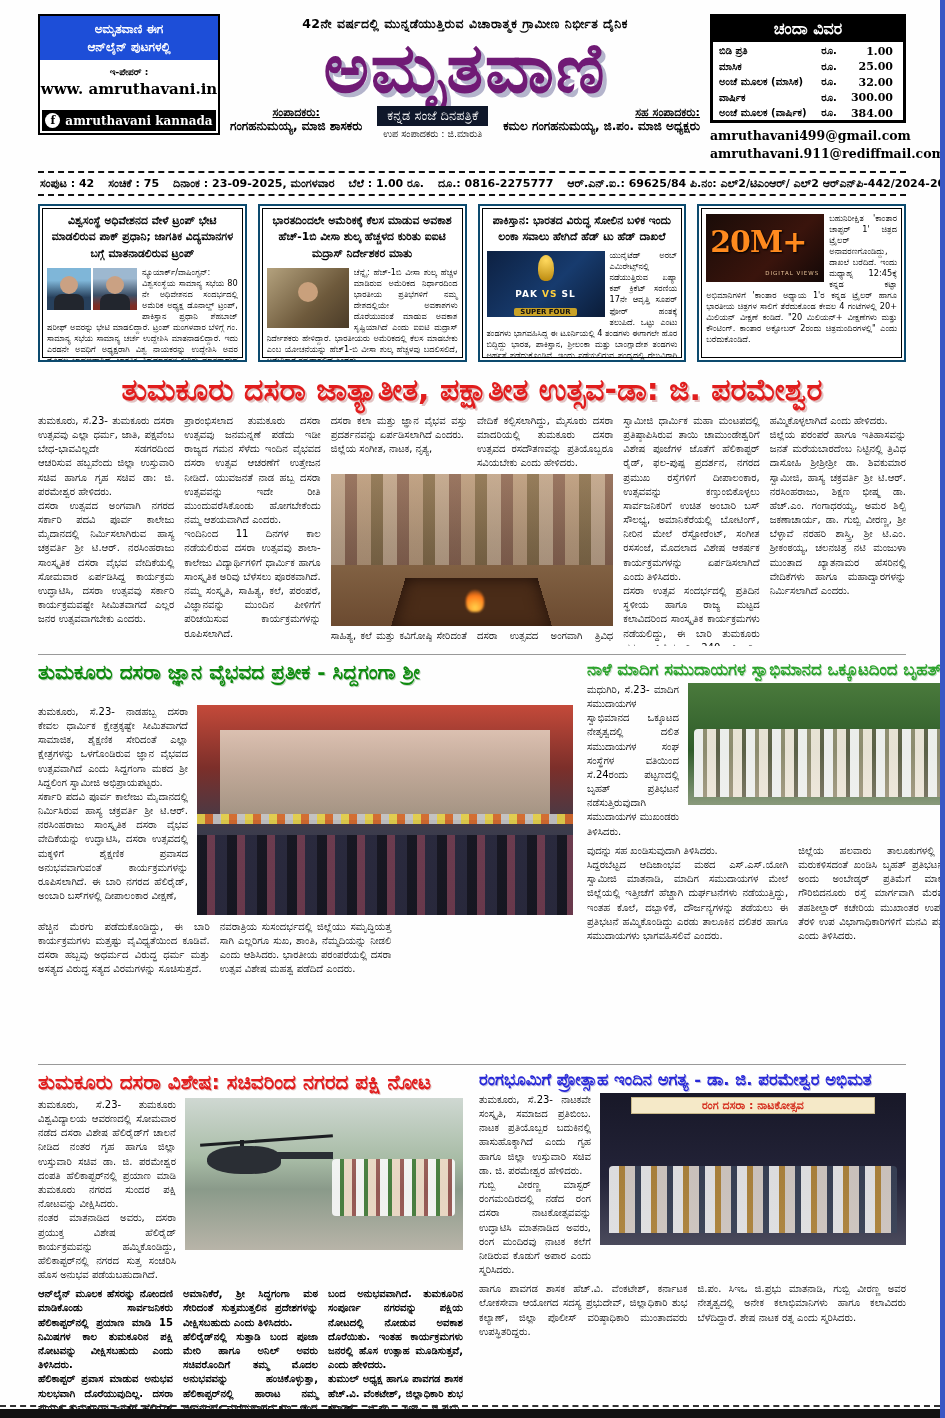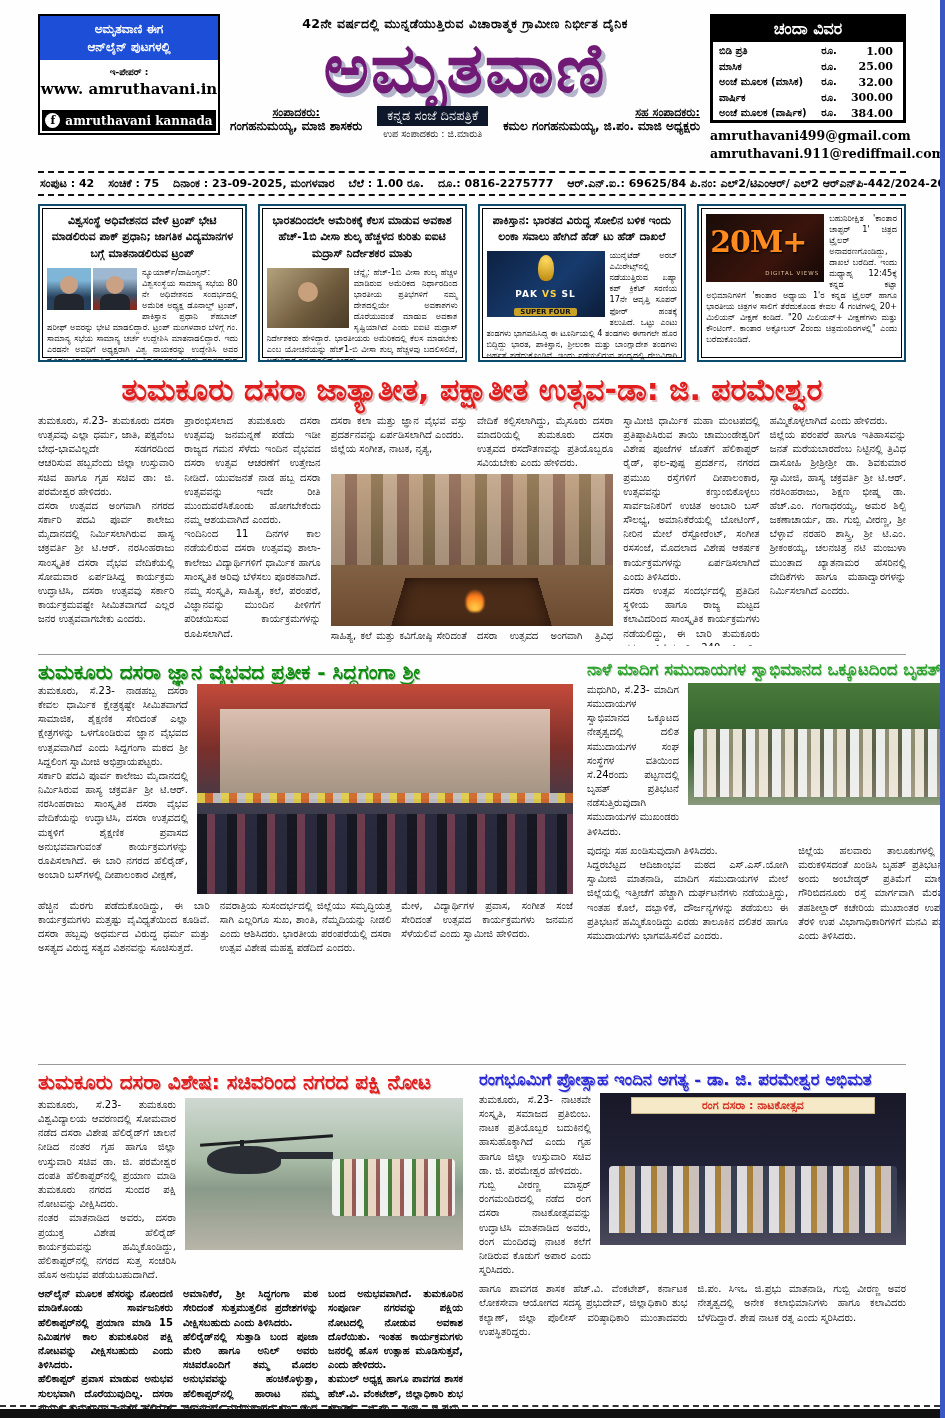--- a/index.html
+++ b/index.html
@@ -274,33 +274,32 @@
       <div class="txt">ಸ್ವಾಮೀಜಿ ಧಾರ್ಮಿಕ ಮಹಾ ಮಂಟಪದಲ್ಲಿ ಪ್ರತಿಷ್ಠಾಪಿಸಿರುವ ತಾಯಿ ಚಾಮುಂಡೇಶ್ವರಿಗೆ ವಿಶೇಷ ಪೂಜೆಗಳ ಜೊತೆಗೆ ಹೆಲಿಕಾಪ್ಟರ್ ರೈಡ್, ಫಲ-ಪುಷ್ಪ ಪ್ರದರ್ಶನ, ನಗರದ ಪ್ರಮುಖ ರಸ್ತೆಗಳಿಗೆ ದೀಪಾಲಂಕಾರ, ಉತ್ಸವವನ್ನು ಕಣ್ತುಂಬಿಕೊಳ್ಳಲು ಸಾರ್ವಜನಿಕರಿಗೆ ಉಚಿತ ಅಂಬಾರಿ ಬಸ್ ಸೌಲಭ್ಯ, ಅಮಾನಿಕೆರೆಯಲ್ಲಿ ಬೋಟಿಂಗ್, ನೀರಿನ ಮೇಲೆ ರೆಸ್ಟೋರೆಂಟ್, ಸಂಗೀತ ರಸಸಂಜೆ, ಮೊದಲಾದ ವಿಶೇಷ ಆಕರ್ಷಕ ಕಾರ್ಯಕ್ರಮಗಳನ್ನು ಏರ್ಪಡಿಸಲಾಗಿದೆ ಎಂದು ತಿಳಿಸಿದರು.
 ದಸರಾ ಉತ್ಸವ ಸಂದರ್ಭದಲ್ಲಿ ಪ್ರತಿದಿನ ಸ್ಥಳೀಯ ಹಾಗೂ ರಾಜ್ಯ ಮಟ್ಟದ ಕಲಾವಿದರಿಂದ ಸಾಂಸ್ಕೃತಿಕ ಕಾರ್ಯಕ್ರಮಗಳು ನಡೆಯಲಿದ್ದು, ಈ ಬಾರಿ ತುಮಕೂರು ದಸರಾ ವಿಶೇಷವಾಗಿ 240 ವಿದ್ಯಾರ್ಥಿ ಕಲಾವಿದರಿಂದ ಸಂಗೀತ ಕಾರ್ಯಕ್ರಮ</div>
       <div class="txt">ಹಮ್ಮಿಕೊಳ್ಳಲಾಗಿದೆ ಎಂದು ಹೇಳಿದರು.
 ಜಿಲ್ಲೆಯ ಪರಂಪರೆ ಹಾಗೂ ಇತಿಹಾಸವನ್ನು ಜನತೆ ಮರೆಯಬಾರದೆಂಬ ನಿಟ್ಟಿನಲ್ಲಿ ತ್ರಿವಿಧ ದಾಸೋಹಿ ಶ್ರೀಶ್ರೀಶ್ರೀ ಡಾ. ಶಿವಕುಮಾರ ಸ್ವಾಮೀಜಿ, ಹಾಸ್ಯ ಚಕ್ರವರ್ತಿ ಶ್ರೀ ಟಿ.ಆರ್. ನರಸಿಂಹರಾಜು, ಶಿಕ್ಷಣ ಭೀಷ್ಮ ಡಾ. ಹೆಚ್.ಎಂ. ಗಂಗಾಧರಯ್ಯ, ಅಮರ ಶಿಲ್ಪಿ ಜಕಣಾಚಾರ್ಯ, ಡಾ. ಗುಬ್ಬಿ ವೀರಣ್ಣ, ಶ್ರೀ ಬೆಳ್ಳಾವೆ ನರಹರಿ ಶಾಸ್ತ್ರಿ, ಶ್ರೀ ಟಿ.ಎಂ. ಶ್ರೀಕಂಠಯ್ಯ, ಚಲನಚಿತ್ರ ನಟಿ ಮಂಜುಳಾ ಮುಂತಾದ ಖ್ಯಾತನಾಮರ ಹೆಸರಿನಲ್ಲಿ ವೇದಿಕೆಗಳು ಹಾಗೂ ಮಹಾದ್ವಾರಗಳನ್ನು ನಿರ್ಮಿಸಲಾಗಿದೆ ಎಂದರು.</div>
     </div>
 
     <div class="sec-divider"></div>
     <div class="s2-grid">
       <div class="art">
         <div class="hl-green-l">ತುಮಕೂರು ದಸರಾ ಜ್ಞಾನ ವೈಭವದ ಪ್ರತೀಕ - ಸಿದ್ದಗಂಗಾ ಶ್ರೀ</div>
-        <div class="row1" style="margin-top:0;">
+        <div class="row1" style="margin-top:21px;">
           <div class="txt" style="width:150px;flex:none;">ತುಮಕೂರು, ಸೆ.23- ನಾಡಹಬ್ಬ ದಸರಾ ಕೇವಲ ಧಾರ್ಮಿಕ ಕ್ಷೇತ್ರಕ್ಕಷ್ಟೇ ಸೀಮಿತವಾಗದೆ ಸಾಮಾಜಿಕ, ಶೈಕ್ಷಣಿಕ ಸೇರಿದಂತೆ ಎಲ್ಲಾ ಕ್ಷೇತ್ರಗಳನ್ನು ಒಳಗೊಂಡಿರುವ ಜ್ಞಾನ ವೈಭವದ ಉತ್ಸವವಾಗಿದೆ ಎಂದು ಸಿದ್ದಗಂಗಾ ಮಠದ ಶ್ರೀ ಸಿದ್ದಲಿಂಗ ಸ್ವಾಮೀಜಿ ಅಭಿಪ್ರಾಯಪಟ್ಟರು.
 ಸರ್ಕಾರಿ ಪದವಿ ಪೂರ್ವ ಕಾಲೇಜು ಮೈದಾನದಲ್ಲಿ ನಿರ್ಮಿಸಿರುವ ಹಾಸ್ಯ ಚಕ್ರವರ್ತಿ ಶ್ರೀ ಟಿ.ಆರ್. ನರಸಿಂಹರಾಜು ಸಾಂಸ್ಕೃತಿಕ ದಸರಾ ವೈಭವ ವೇದಿಕೆಯನ್ನು ಉದ್ಘಾಟಿಸಿ, ದಸರಾ ಉತ್ಸವದಲ್ಲಿ ಮಕ್ಕಳಿಗೆ ಶೈಕ್ಷಣಿಕ ಪ್ರವಾಸದ ಅನುಭವವಾಗುವಂತೆ ಕಾರ್ಯಕ್ರಮಗಳನ್ನು ರೂಪಿಸಲಾಗಿದೆ. ಈ ಬಾರಿ ನಗರದ ಹೆಲಿರೈಡ್, ಅಂಬಾರಿ ಬಸ್‌ಗಳಲ್ಲಿ ದೀಪಾಲಂಕಾರ ವೀಕ್ಷಣೆ,</div>
           <div class="photo s2l-photo">
             <div class="stage"></div>
             <div class="flowers"></div>
             <div class="aud"></div>
           </div>
         </div>
         <div class="row2 c3" style="height:118px;overflow:hidden;">
-          <div class="txt">ಹೆಚ್ಚಿನ ಮೆರಗು ಪಡೆದುಕೊಂಡಿದ್ದು, ಈ ಬಾರಿ ಕಾರ್ಯಕ್ರಮಗಳು ಮತ್ತಷ್ಟು ವೈವಿಧ್ಯತೆಯಿಂದ ಕೂಡಿವೆ. ದಸರಾ ಹಬ್ಬವು ಅಧರ್ಮದ ವಿರುದ್ಧ ಧರ್ಮ ಮತ್ತು ಅಸತ್ಯದ ವಿರುದ್ಧ ಸತ್ಯದ ವಿಶನವನ್ನು ಸೂಚಿಸುತ್ತದೆ.</div>
+          <div class="txt">ಹೆಚ್ಚಿನ ಮೆರಗು ಪಡೆದುಕೊಂಡಿದ್ದು, ಈ ಬಾರಿ ಕಾರ್ಯಕ್ರಮಗಳು ಮತ್ತಷ್ಟು ವೈವಿಧ್ಯತೆಯಿಂದ ಕೂಡಿವೆ. ದಸರಾ ಹಬ್ಬವು ಅಧರ್ಮದ ವಿರುದ್ಧ ಧರ್ಮ ಮತ್ತು ಅಸತ್ಯದ ವಿರುದ್ಧ ಸತ್ಯದ ವಿರಮಗಳನ್ನು ಸೂಚಿಸುತ್ತದೆ.</div>
           <div class="txt">ನವರಾತ್ರಿಯ ಸುಸಂದರ್ಭದಲ್ಲಿ ಜಿಲ್ಲೆಯು ಸಮೃದ್ಧಿಯತ್ತ ಸಾಗಿ ಎಲ್ಲರಿಗೂ ಸುಖ, ಶಾಂತಿ, ನೆಮ್ಮದಿಯನ್ನು ನೀಡಲಿ ಎಂದು ಆಶಿಸಿದರು. ಭಾರತೀಯ ಪರಂಪರೆಯಲ್ಲಿ ದಸರಾ ಉತ್ಸವ ವಿಶೇಷ ಮಹತ್ವ ಪಡೆದಿದೆ ಎಂದರು.</div>
-          <div class="txt">ಮೇಳ, ವಿದ್ಯಾರ್ಥಿಗಳ ಪ್ರವಾಸ, ಸಂಗೀತ ಸಂಜೆ ಸೇರಿದಂತೆ ಉತ್ಸವದ ಕಾರ್ಯಕ್ರಮಗಳು ಜನಮನ ಸೆಳೆಯಲಿವೆ ಎಂದು ಸ್ವಾಮೀಜಿ ಹೇಳಿದರು.</div>
         </div>
       </div>
 
       <div class="art">
         <div class="hl-green-r">ನಾಳೆ ಮಾದಿಗ ಸಮುದಾಯಗಳ ಸ್ವಾಭಿಮಾನದ ಒಕ್ಕೂಟದಿಂದ ಬೃಹತ್ ಪ್ರತಿಭಟನೆ</div>
         <div class="row1" style="margin-top:4px;">
           <div class="txt" style="width:92px;flex:none;">ಮಧುಗಿರಿ, ಸೆ.23- ಮಾದಿಗ ಸಮುದಾಯಗಳ ಸ್ವಾಭಿಮಾನದ ಒಕ್ಕೂಟದ ನೇತೃತ್ವದಲ್ಲಿ ದಲಿತ ಸಮುದಾಯಗಳ ಸಂಘ ಸಂಸ್ಥೆಗಳ ವತಿಯಿಂದ ಸೆ.24ರಂದು ಪಟ್ಟಣದಲ್ಲಿ ಬೃಹತ್ ಪ್ರತಿಭಟನೆ ನಡೆಸುತ್ತಿರುವುದಾಗಿ ಸಮುದಾಯಗಳ ಮುಖಂಡರು ತಿಳಿಸಿದರು.</div>
           <div class="photo s2r-photo">
             <div class="men"></div>
           </div>

